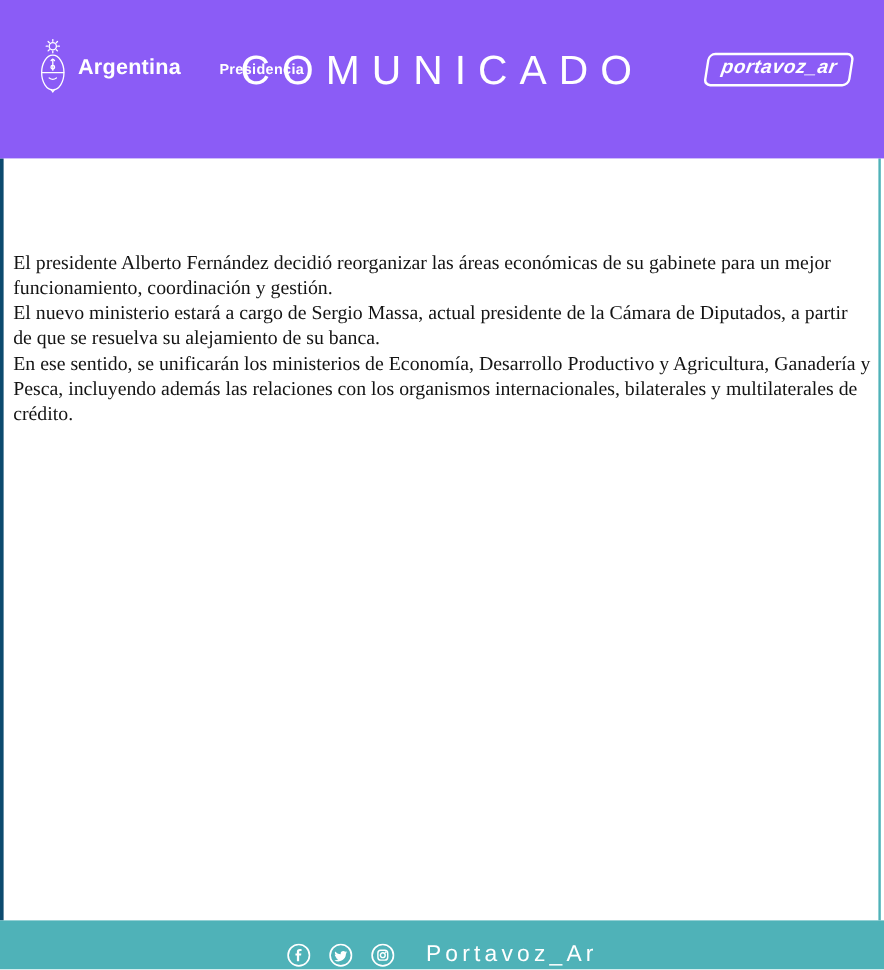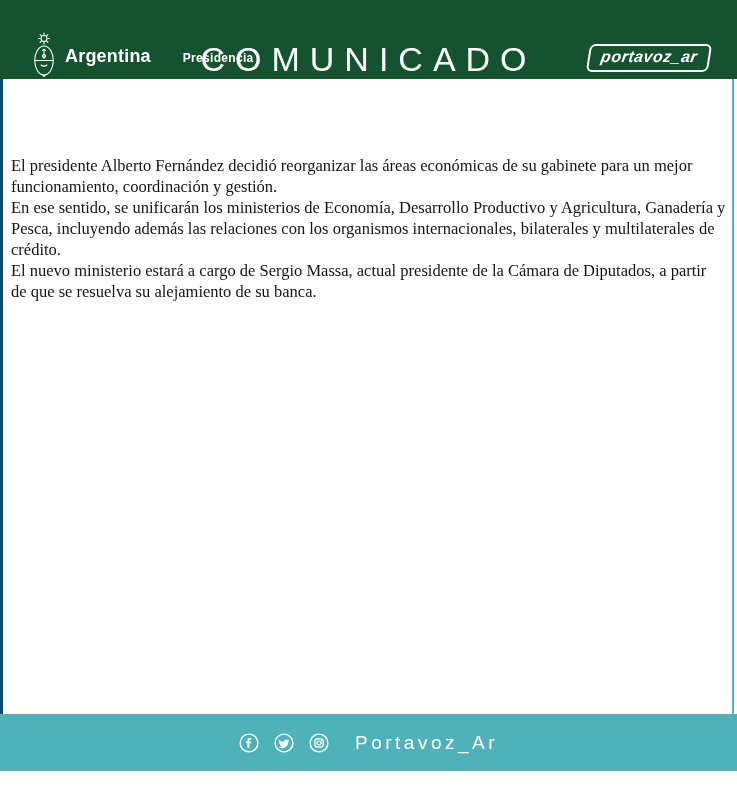--- a/index.html
+++ b/index.html
@@ -8,22 +8,22 @@
     position: relative;
     width: 737px;
     height: 808px;
     background: #ffffff;
     font-family: "Liberation Sans", sans-serif;
     overflow: hidden;
   }
   
   .header {
     position: relative;
-    height: 79px;
-    background: #14532d;
+    height: 132px;
+    background: #8b5cf6;
   }
   .logo-group {
     position: absolute;
     left: 32px;
     top: 32px;
     display: flex;
     align-items: center;
   }
   .arms-icon { display: block; }
   .logo-text { margin-left: 9px; color: #ffffff; white-space: nowrap; display: flex; align-items: baseline; }
@@ -128,22 +128,22 @@
 
     <div class="title">COMUNICADO</div>
 
     <div class="badge">
       <span>portavoz_ar</span>
     </div>
   </div>
 
   <div class="content">
     <p>El presidente Alberto Fernández decidió reorganizar las áreas económicas de su gabinete para un mejor funcionamiento, coordinación y gestión.</p>
+    <p>El nuevo ministerio estará a cargo de Sergio Massa, actual presidente de la Cámara de Diputados, a partir de que se resuelva su alejamiento de su banca.</p>
     <p>En ese sentido, se unificarán los ministerios de Economía, Desarrollo Productivo y Agricultura, Ganadería y Pesca, incluyendo además las relaciones con los organismos internacionales, bilaterales y multilaterales de crédito.</p>
-    <p>El nuevo ministerio estará a cargo de Sergio Massa, actual presidente de la Cámara de Diputados, a partir de que se resuelva su alejamiento de su banca.</p>
   </div>
 
   <div class="footer">
     <div class="social-icons">
 
       <svg width="20" height="20" viewBox="0 0 20 20">
         <circle cx="10" cy="10" r="8.9" fill="none" stroke="#ffffff" stroke-width="1.4"></circle>
         <path fill="#ffffff" d="M11 6.6h1.3V4.9h-1.6c-1.5 0-2.3.9-2.3 2.3v1.3H7.2v1.7h1.2v4.9h1.9v-4.9h1.6l.2-1.7h-1.8V7.3c0-.5.2-.7.7-.7z"></path>
       </svg>
 

